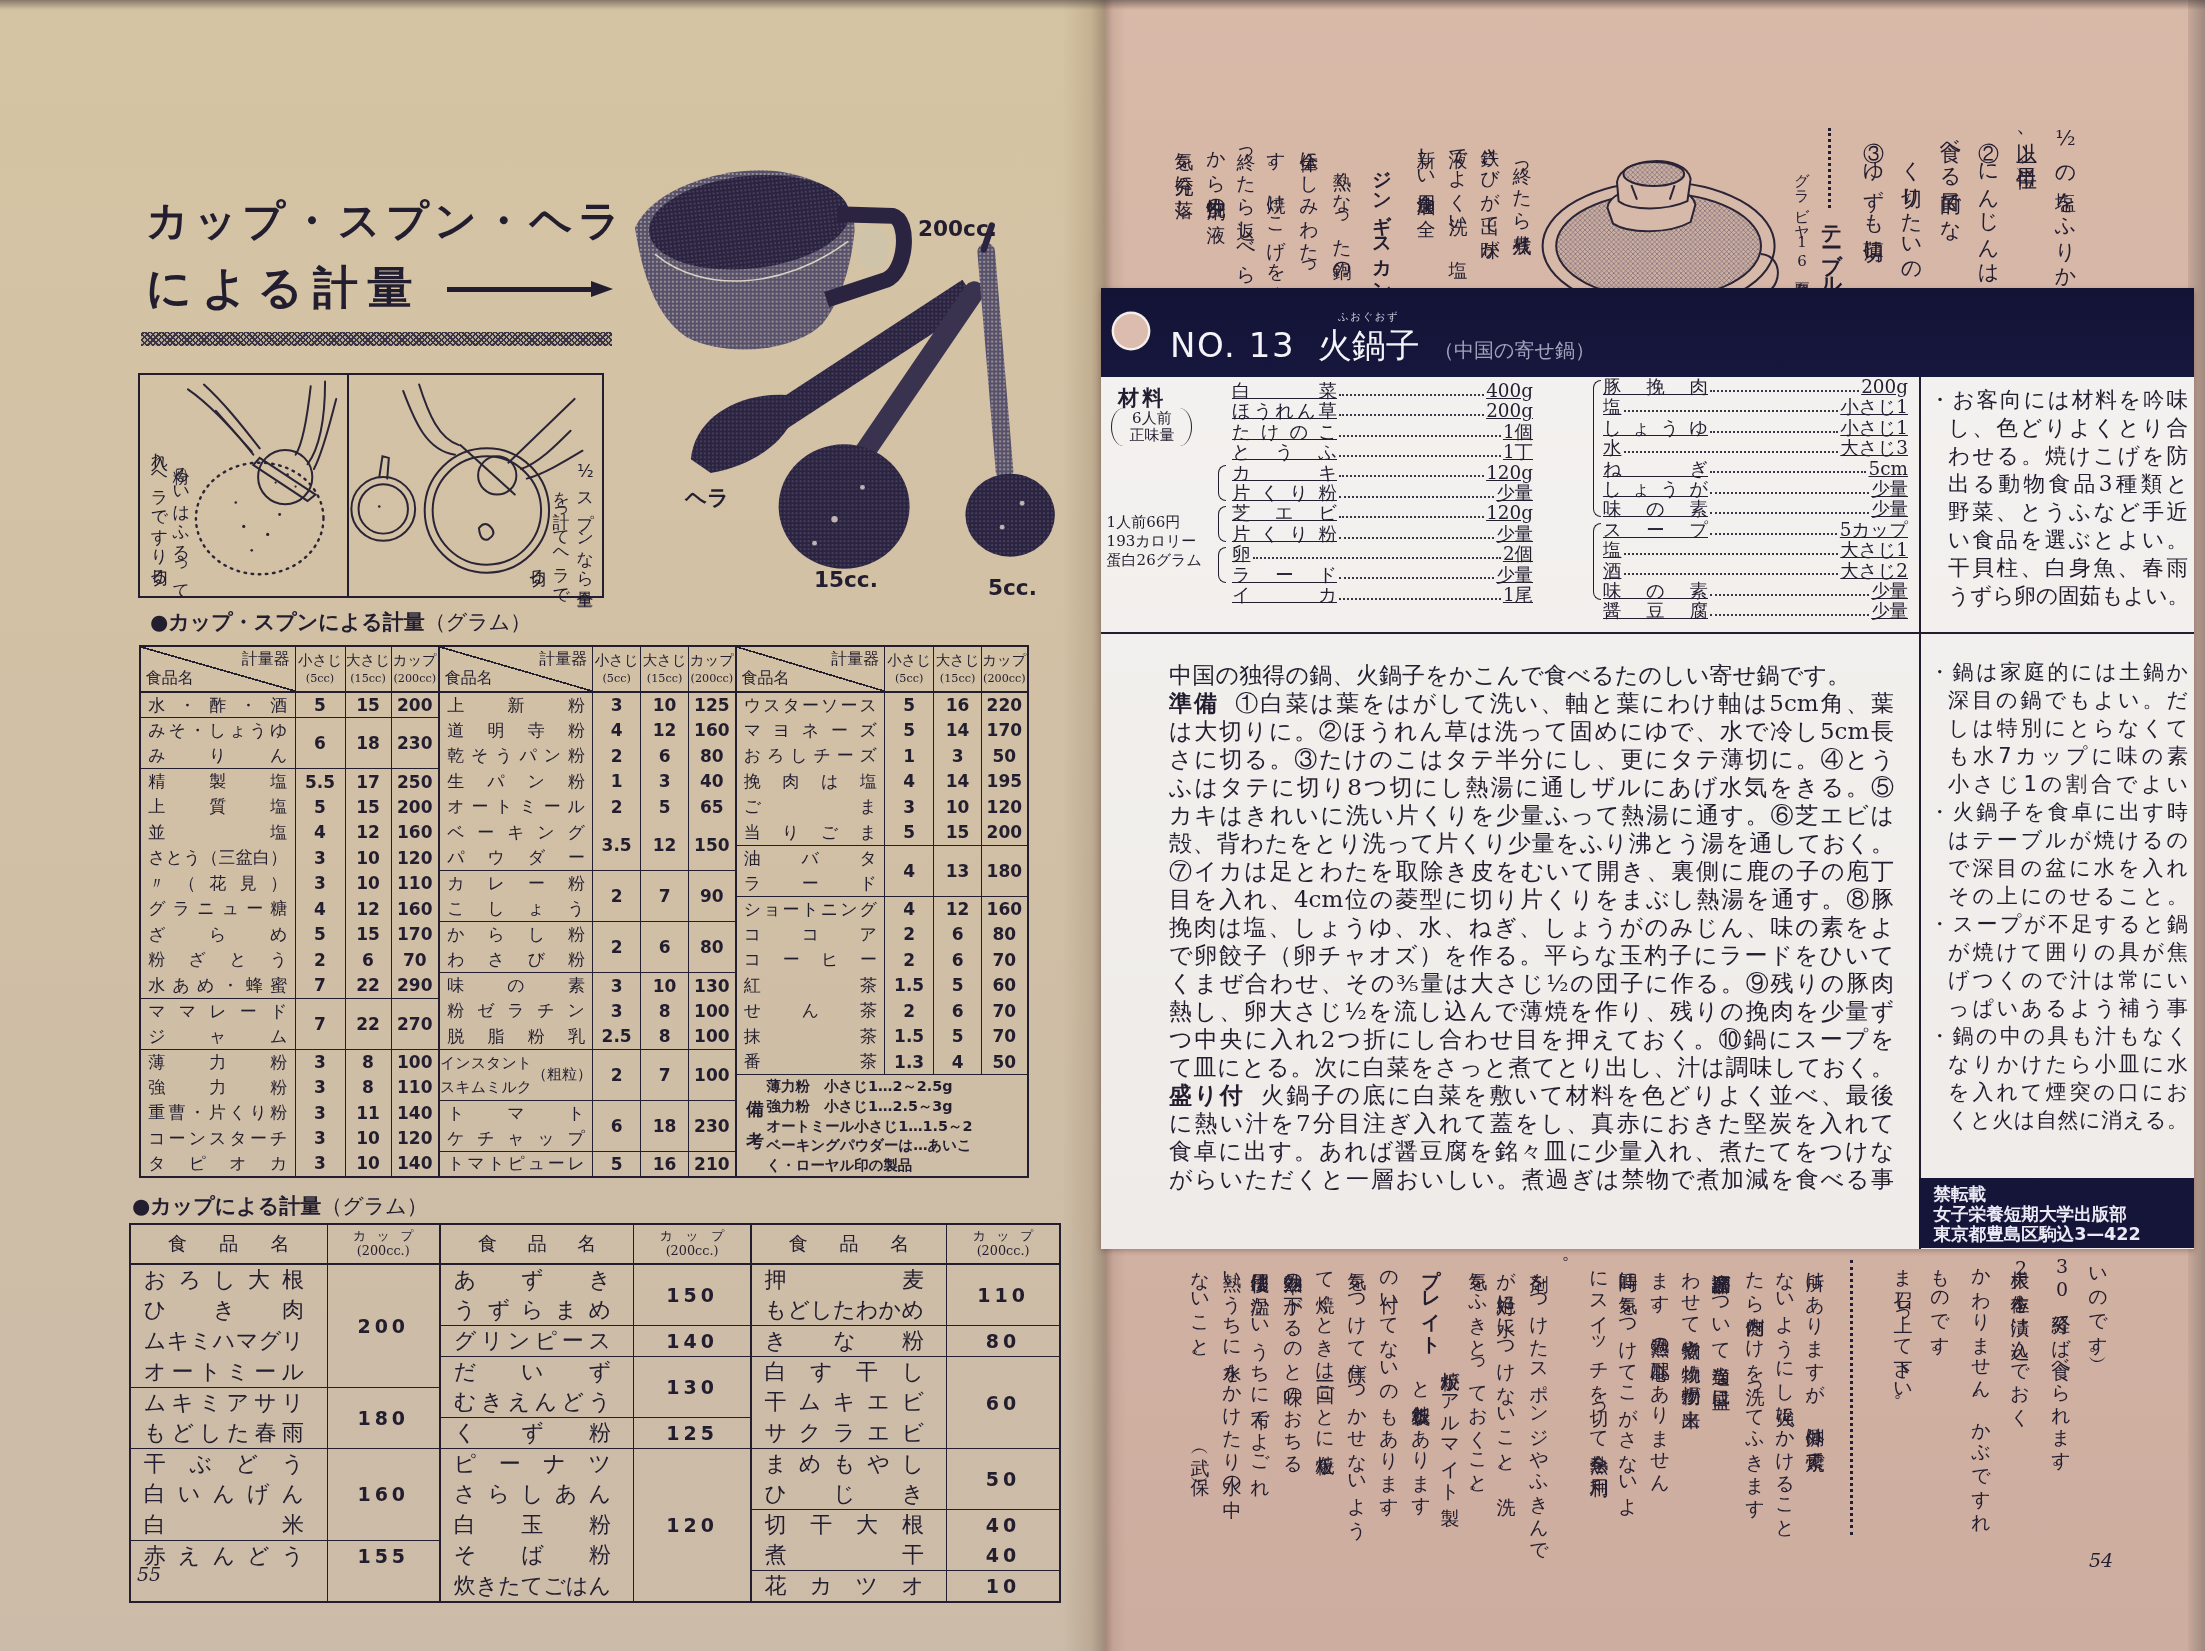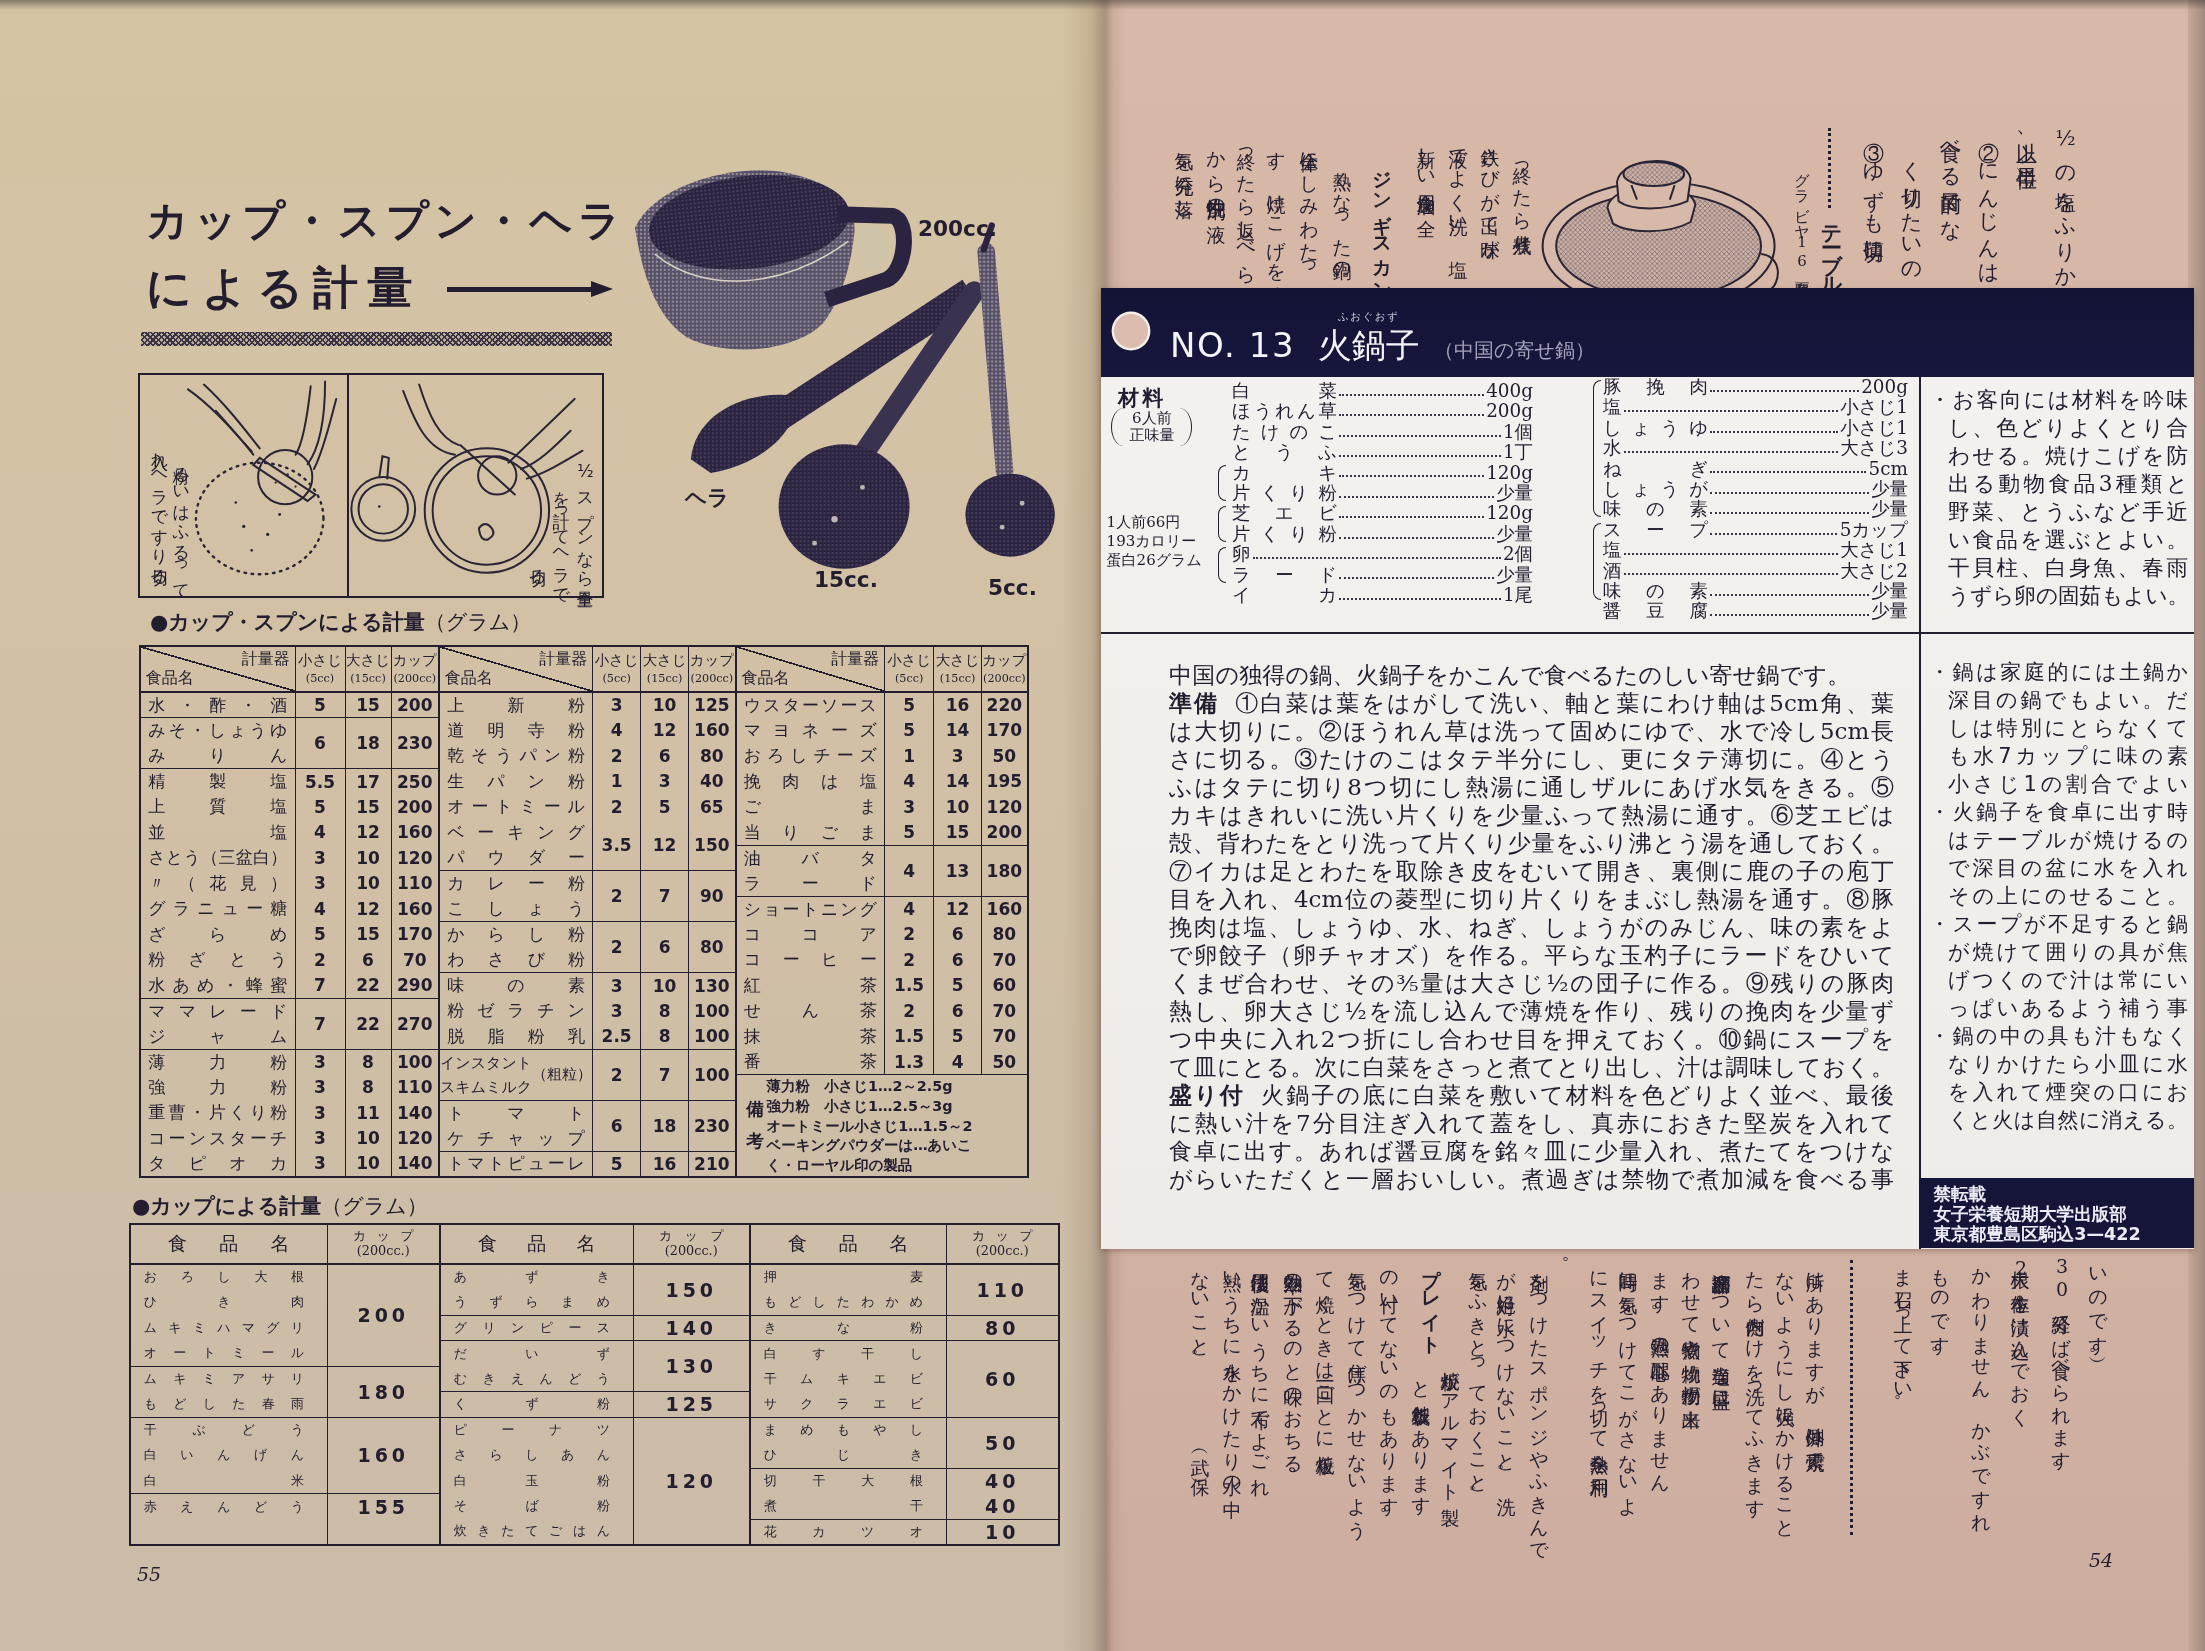--- a/index.html
+++ b/index.html
@@ -53,21 +53,21 @@
 
 
 .ct{position:absolute;left:129px;top:1223px;border-collapse:collapse;table-layout:fixed;border:2.4px solid var(--ink);}
 .ct td,.ct th{border-left:1.6px solid var(--ink);padding:0;height:25.5px;white-space:nowrap;overflow:hidden;}
 .ct .bs{border-left:2.4px solid var(--ink);}
 .ct .ge{border-bottom:1.6px solid var(--ink);}
 .ct tr.hd th{height:40px;border-bottom:2.4px solid var(--ink);font-weight:normal;}
 .ct .fh div{font-size:19px;text-align:justify;text-align-last:justify;padding:0 37px;}
 .ct .cuph .cl{font-size:12.8px;text-align:justify;text-align-last:justify;padding:0 25.5px;line-height:14.4px;}
 .ct .cuph .cs{font-size:12.8px;line-height:16px;text-align:center;}
-.ct .cn{font-size:13px;padding:0 22.4px 0 12.8px;text-align:justify;text-align-last:justify;}
+.ct .cn{font-size:22px;padding:0 22.4px 0 12.8px;text-align:justify;text-align-last:justify;}
 .ct .cv{font-family:"DejaVu Sans",sans-serif;font-weight:bold;font-size:19px;letter-spacing:4px;text-align:center;}
 
 
 .vc{position:absolute;writing-mode:vertical-rl;text-orientation:upright;font-size:19px;letter-spacing:0.8px;line-height:21px;white-space:nowrap;}
 .vc.lg{font-size:21px;line-height:22.4px;letter-spacing:1.2px;}
 .vc.hdg{font-family:"DejaVu Sans",sans-serif;font-weight:bold;}
 .vc.sm{font-size:15px;line-height:16px;}
 .vdots{position:absolute;width:0;border-left:3.2px dotted var(--ink);}
 
 
@@ -75,21 +75,21 @@
 .band{position:absolute;left:0;top:0;width:100%;height:89px;background:linear-gradient(180deg,#131336,#17173e);}
 .hole{position:absolute;left:12.8px;top:25.5px;width:34px;height:34px;border-radius:50%;background:#dcbcae;box-shadow:0 0 0 2.4px #f3efe9;}
 .hdr{position:absolute;left:69px;top:35px;display:flex;align-items:baseline;white-space:nowrap;color:#f3f3f8;}
 .hdr .no{font-family:"DejaVu Sans",sans-serif;font-size:34px;letter-spacing:1.6px;}
 .hdr .ttl{position:relative;font-size:34px;margin-left:22.4px;}
 .hdr .ruby{position:absolute;left:0;top:-12.8px;width:100%;text-align:center;font-size:10.4px;letter-spacing:1.6px;color:#cfd0e0;}
 .hdr .sub{font-size:20px;margin-left:14.4px;color:#a2a3ba;}
 .mat{left:17px;top:98px;font-family:"DejaVu Sans",sans-serif;font-weight:bold;font-size:21px;letter-spacing:3.2px;line-height:24px;}
 .serv{left:10.4px;top:120px;width:81px;height:38px;border-left:1.6px solid var(--ink);border-right:1.6px solid var(--ink);border-radius:12.8px/19px;font-size:15px;line-height:17.6px;text-align:center;padding-top:1.6px;}
 .cost{left:5.6px;top:225px;font-size:15px;line-height:19px;white-space:nowrap;}
-.ing{position:absolute;font-size:18.4px;}
+.ing{position:absolute;font-size:18.4px;text-decoration:underline;}
 .ing .row{display:flex;align-items:flex-end;height:20.4px;line-height:20.4px;white-space:nowrap;}
 .ing .n{width:105px;flex:none;text-align:justify;text-align-last:justify;}
 .ing .n.one{width:auto;}
 .ing .dots{flex:1;border-bottom:2.4px dotted #3b3545;margin:0 2.4px 5.6px 2.4px;}
 .ing .a{flex:none;text-align:right;}
 .brk{position:absolute;width:8px;border:1.6px solid var(--ink);border-right:none;border-radius:8px 0 0 8px;}
 .hline{left:0;top:344px;width:100%;height:2.4px;background:var(--ink);}
 .vline{left:818px;top:89px;width:2.4px;height:872px;background:var(--ink);}
 .tip{left:847px;top:98px;width:240px;font-size:21.6px;line-height:28px;}
 .tip .tl,.notes .tl{height:28px;white-space:nowrap;text-align:justify;text-align-last:justify;}

